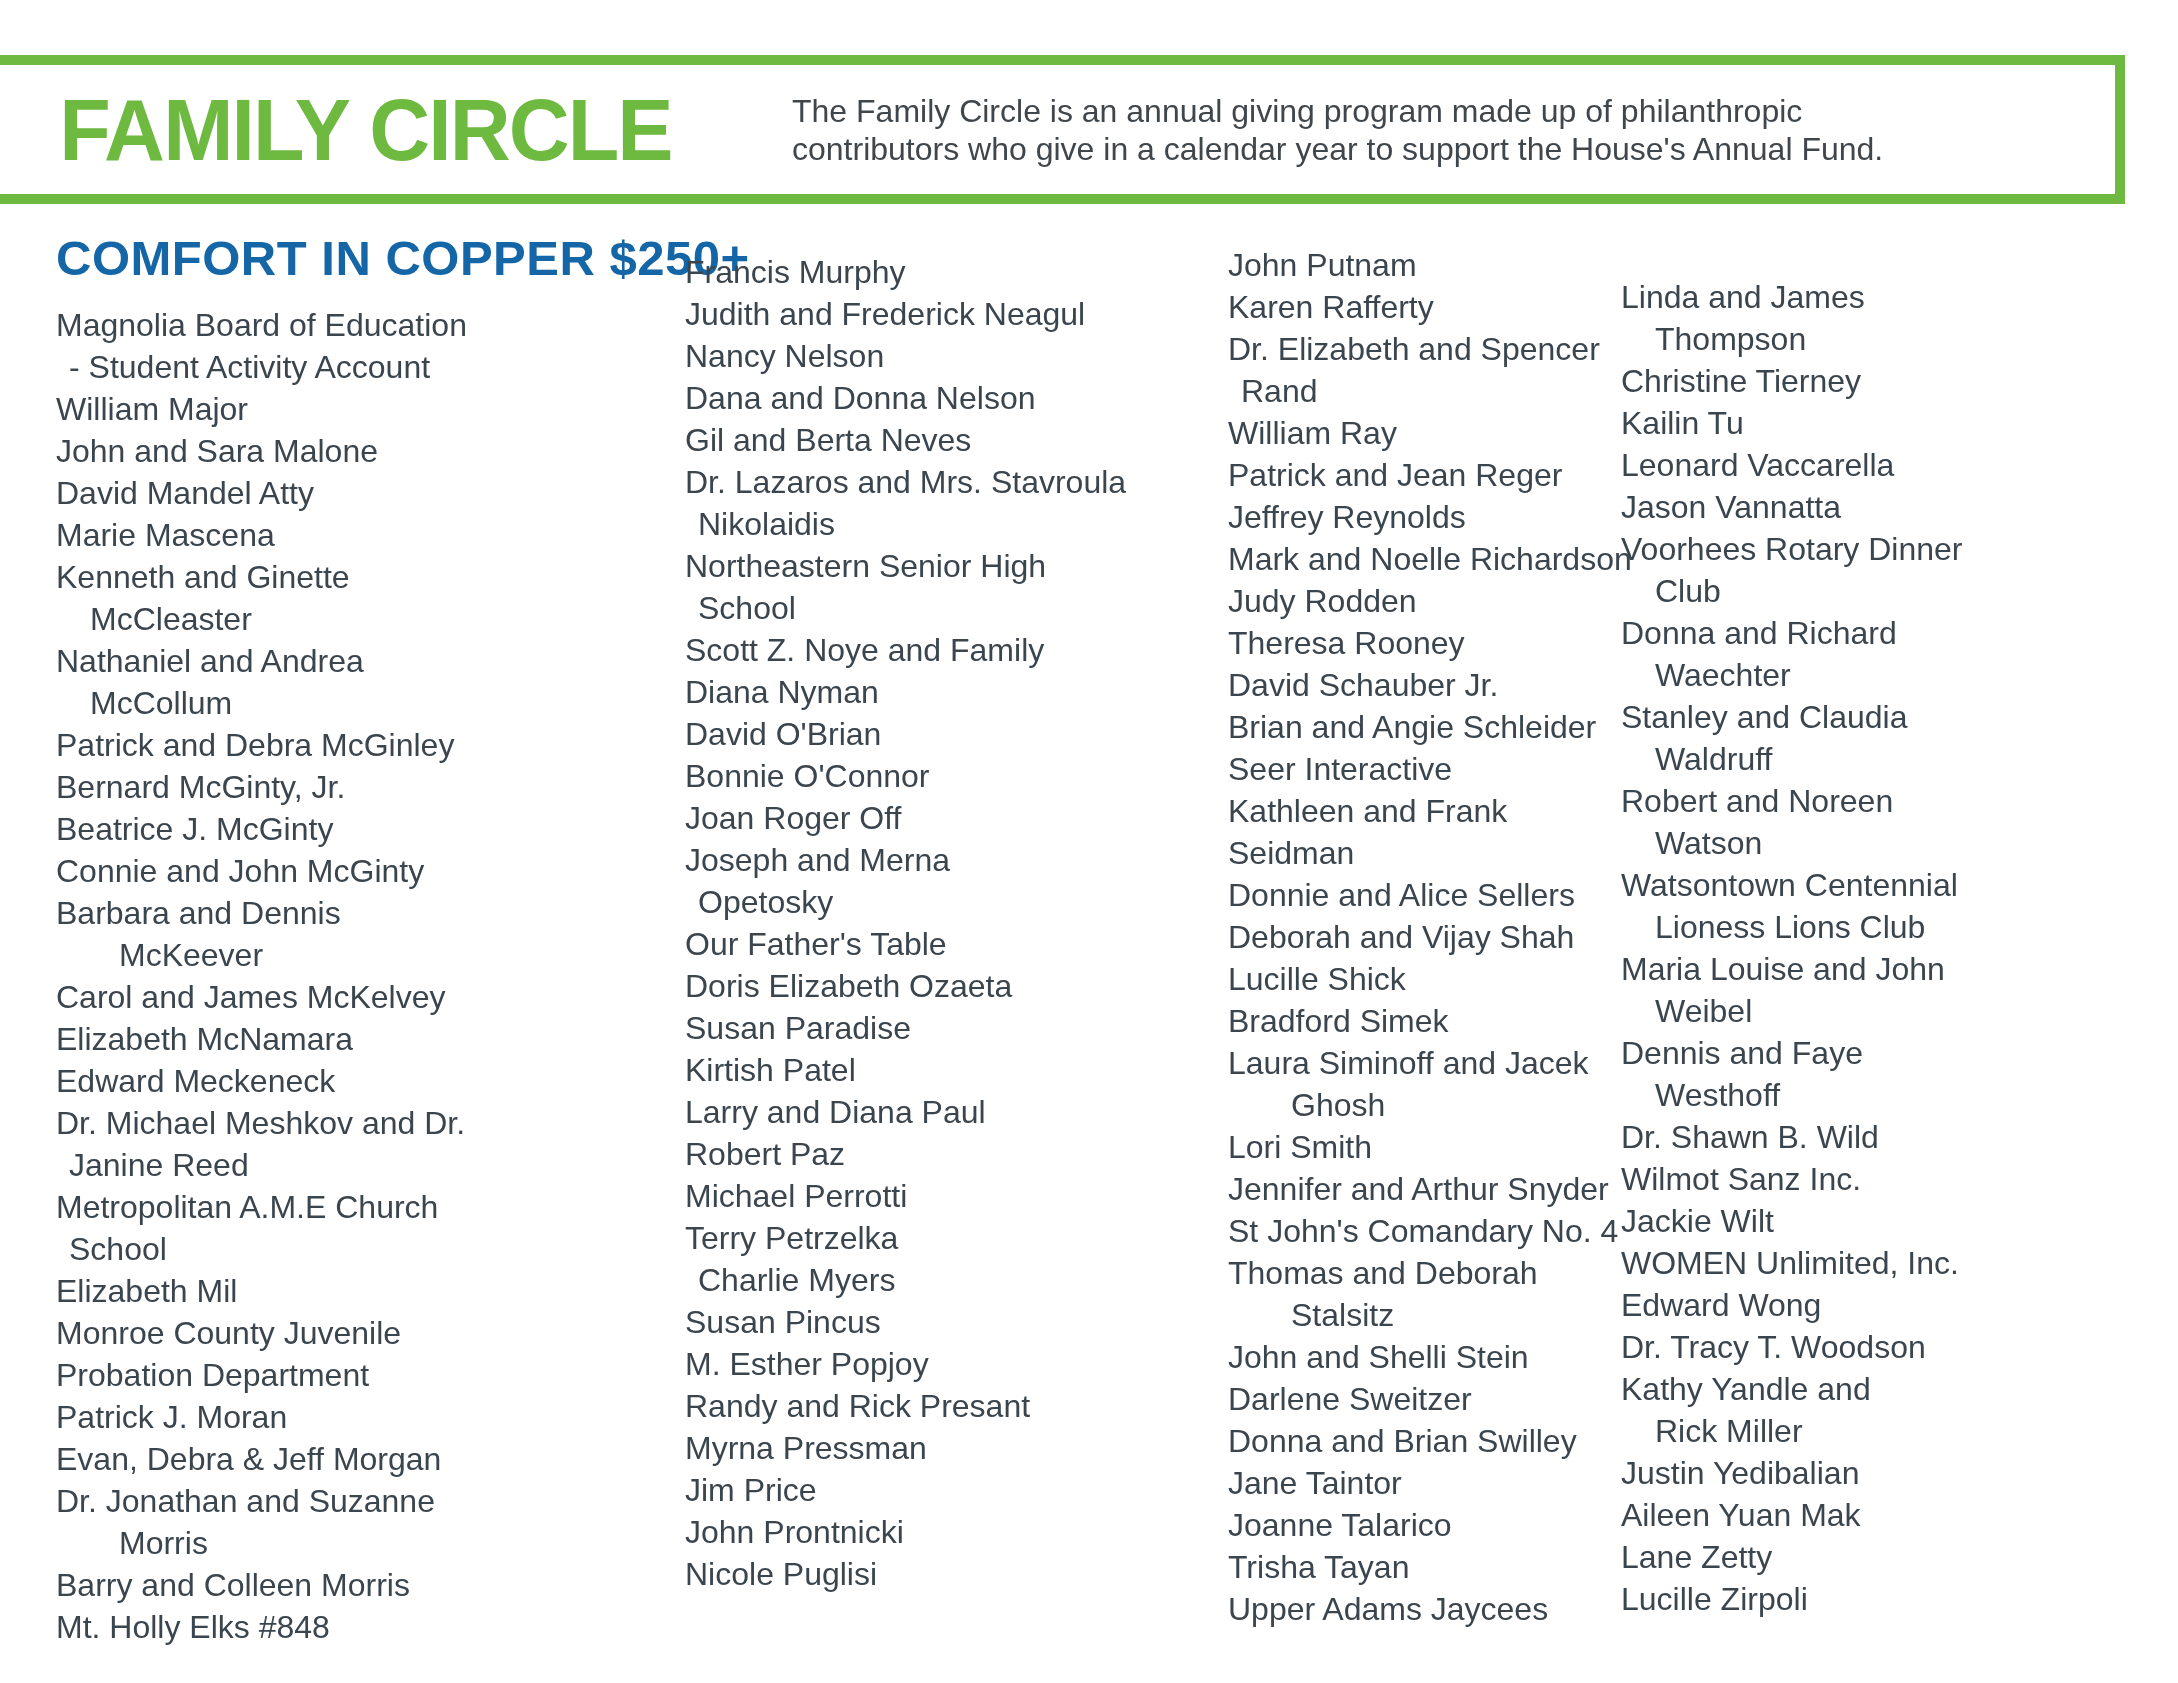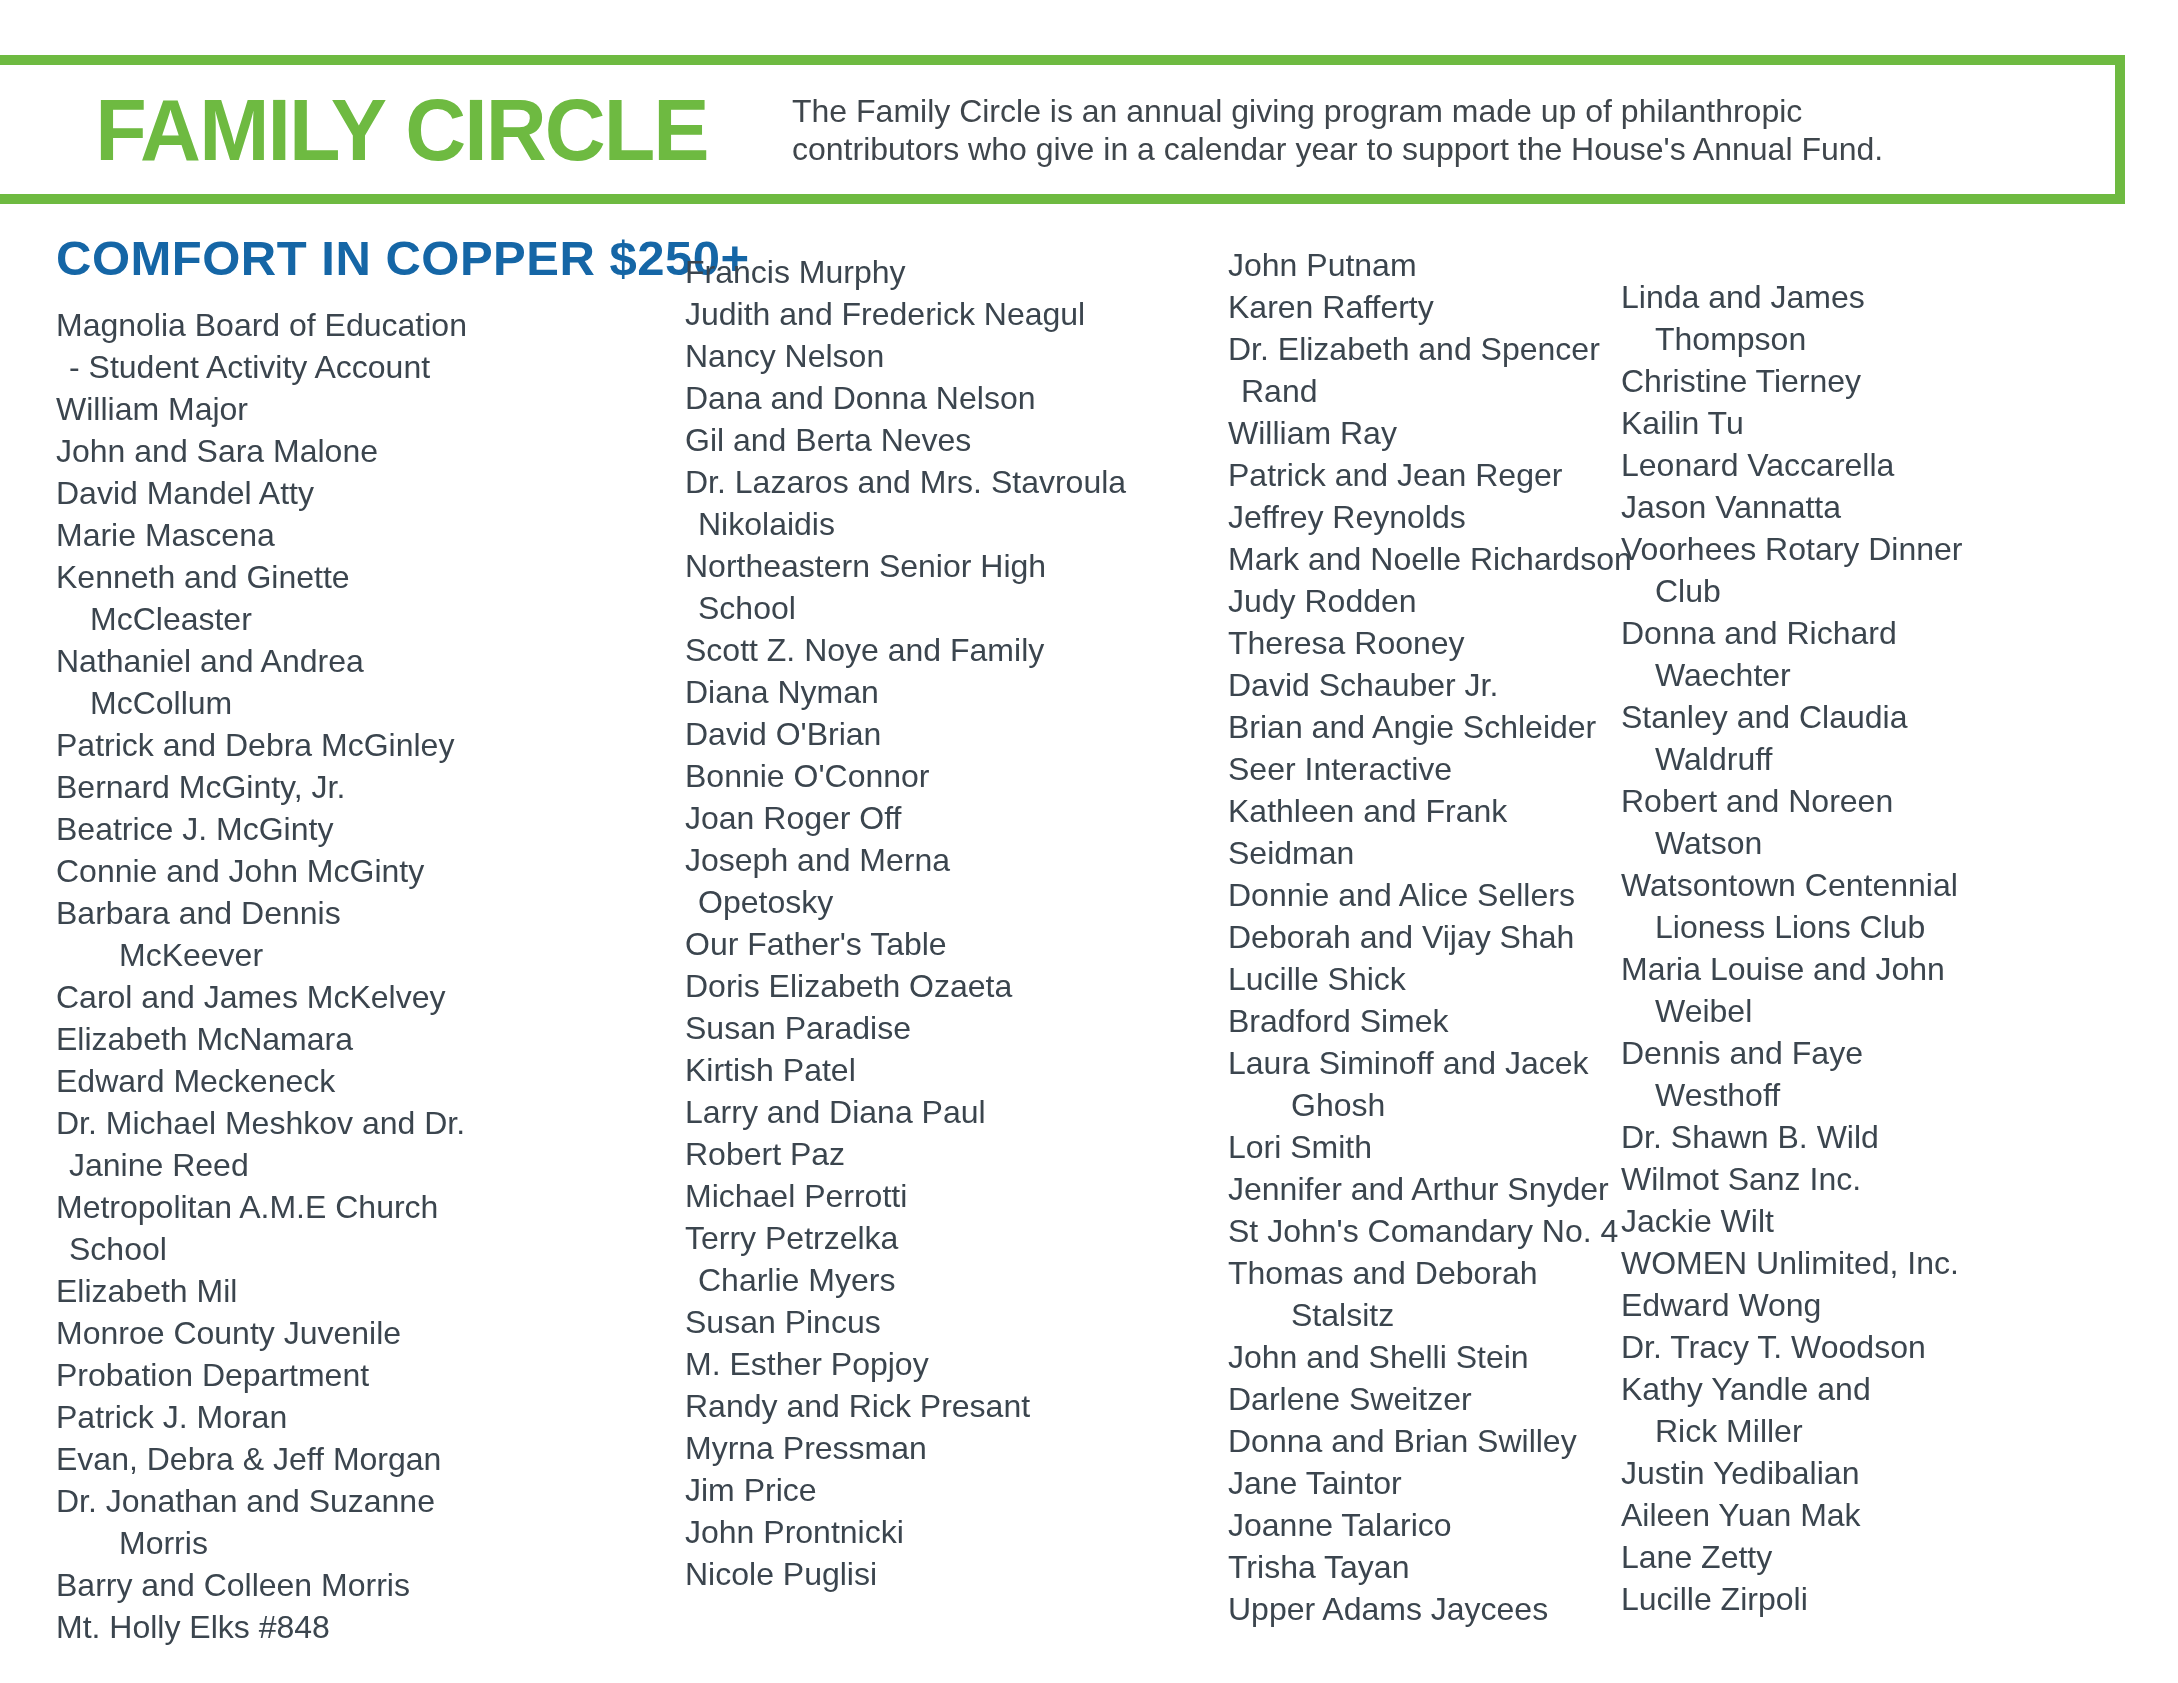--- a/index.html
+++ b/index.html
@@ -18,21 +18,20 @@
   }
   .header-box{
     position:absolute;
     left:0; top:55px;
     width:2125px; height:149px;
     box-sizing:border-box;
     border:10px solid var(--green);
     border-left:none;
     display:flex;
     align-items:center;
-    padding-left:36px;
   }
   .title{
     padding-left:61px;
     font-size:87px;
     font-weight:700;
     letter-spacing:-2px;
     color:var(--green);
     white-space:nowrap;
     transform:scaleX(0.97);
     transform-origin:left center;

